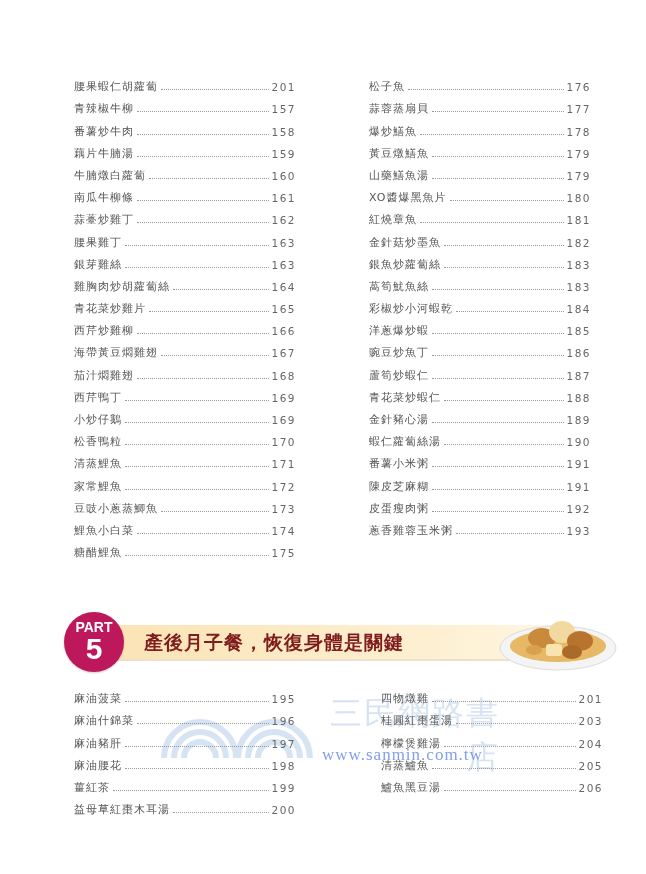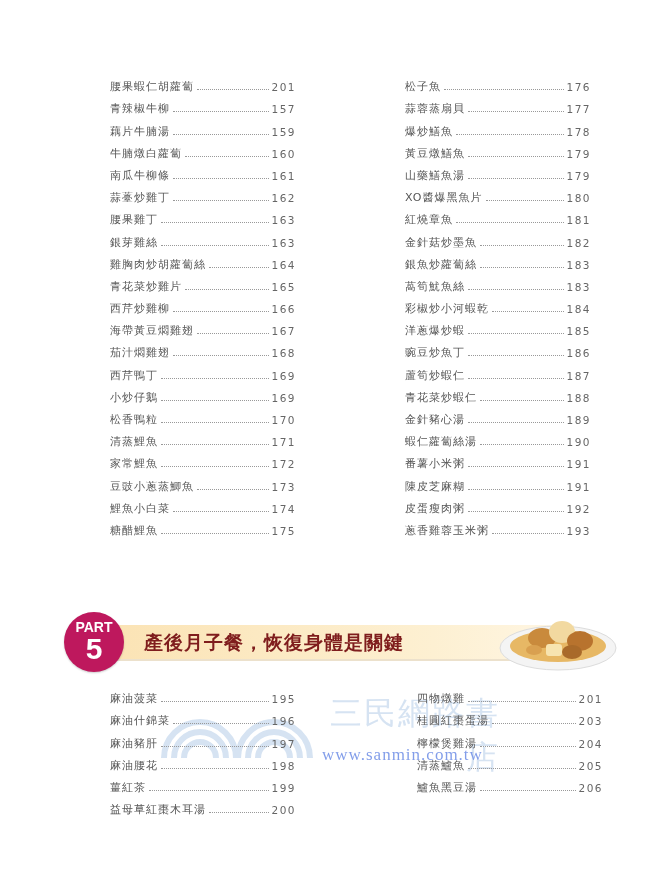--- a/index.html
+++ b/index.html
@@ -4,21 +4,21 @@
 <style>
   html, body { margin:0; padding:0; background:#ffffff; }
   body { width:646px; height:874px; position:relative; overflow:hidden;
          font-family:"DejaVu Sans", "Liberation Sans", sans-serif; color:#555; }
   .col { position:absolute; width:222px; }
   .col-left-top { left:74px; top:72px; }
   .col-right-top { left:369px; top:72px; }
   .col-left-bot { left:74px; top:684px; }
   .col-right-bot { left:381px; top:684px; }
   .row { display:flex; align-items:flex-end; height:22.2px; font-size:11px; line-height:14px; white-space:nowrap; }
-  .row .name { color:#555; letter-spacing:1px; flex:0 0 auto;margin-left:36px; }
+  .row .name { color:#555; letter-spacing:1px; flex:0 0 auto; }
   .row .dots { flex:1 1 auto; border-bottom:1.5px dotted #999; margin:0 2px 4px 3px; height:1px; }
   .row .page { color:#666; font-size:10.5px; letter-spacing:1.5px; flex:0 0 auto; }
 
   .banner { position:absolute; left:64px; top:608px; width:560px; height:66px; }
   .banner-strip { position:absolute; left:40px; top:17px; width:470px; height:34px;
      background:linear-gradient(90deg,#fbe3b4 0%, #fdf0d2 70%, #fff6e4 100%);
      border-bottom:2px solid #ece1cc; }
   .part-badge { position:absolute; left:0; top:4px; width:60px; height:60px; border-radius:50%;
      background:#be185d; color:#fff; text-align:center; box-shadow:0 1px 2px rgba(0,0,0,0.2); }
   .part-badge .part-label { display:block; font-family:"Liberation Sans", sans-serif; font-weight:bold; font-size:14px; line-height:14px; padding-top:8px; }
@@ -36,20 +36,25 @@
 <div class="col col-left-top" id="col-tl">
     <div class="row">
       <span class="name">腰果蝦仁胡蘿蔔</span>
       <span class="dots"></span>
       <span class="page">201</span>
     </div>
     <div class="row">
       <span class="name">青辣椒牛柳</span>
       <span class="dots"></span>
       <span class="page">157</span>
+    </div>
+    <div class="row">
+      <span class="name">番薯炒牛肉</span>
+      <span class="dots"></span>
+      <span class="page">158</span>
     </div>
     <div class="row">
       <span class="name">藕片牛腩湯</span>
       <span class="dots"></span>
       <span class="page">159</span>
     </div>
     <div class="row">
       <span class="name">牛腩燉白蘿蔔</span>
       <span class="dots"></span>
       <span class="page">160</span>

